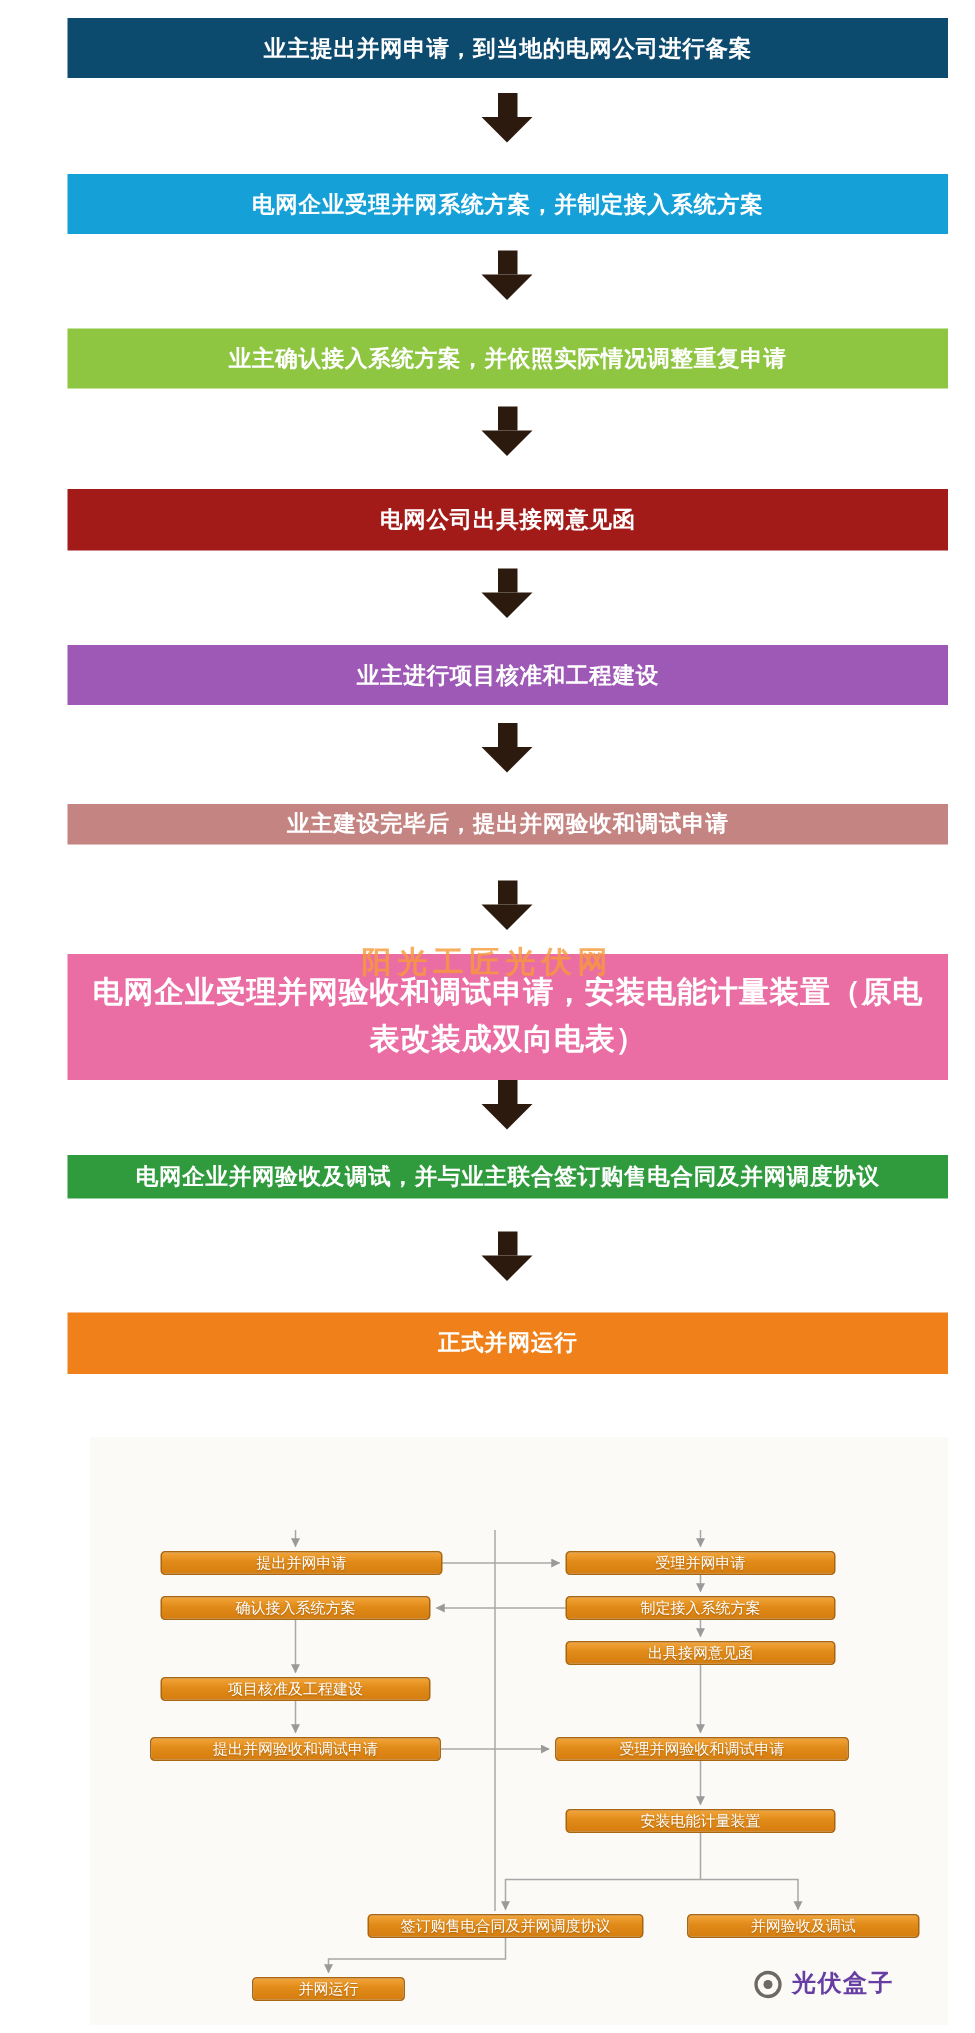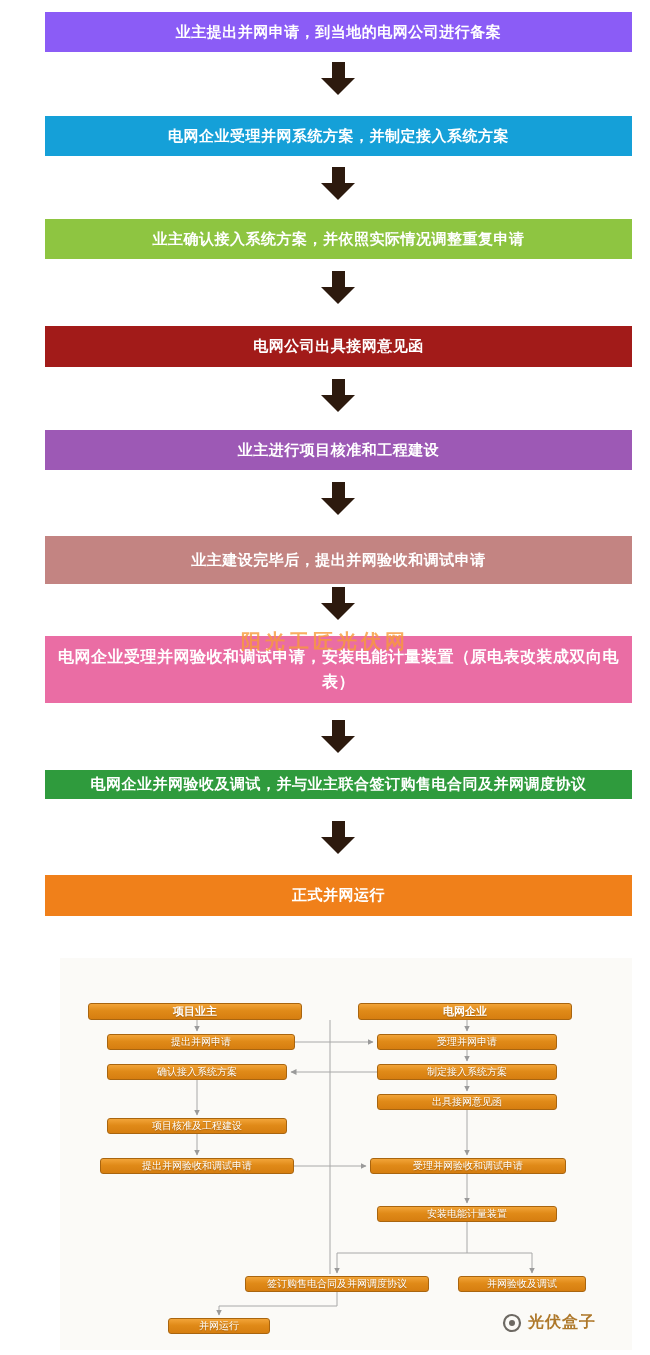--- a/index.html
+++ b/index.html
@@ -12,22 +12,22 @@
     position:absolute;left:45px;width:587px;box-sizing:border-box;
     color:#fff;font-weight:bold;font-size:15px;letter-spacing:.5px;
     display:flex;align-items:center;justify-content:center;text-align:center;
     padding:0 10px;
   }
   .s1{top:12px;height:40px}
   .s2{top:116px;height:40px}
   .s3{top:219px;height:40px}
   .s4{top:326px;height:41px}
   .s5{top:430px;height:40px}
-  .s6{top:536px;height:48px}
-  .s7{top:636px;height:67px;font-size:16px;line-height:1.55;padding:0 8px}
+  .s6{top:536px;height:27px}
+  .s7{top:636px;height:84px;font-size:20px;line-height:1.55;padding:0 8px}
   .s8{top:770px;height:29px}
   .s9{top:875px;height:41px}
   
   .flow-arrow{position:absolute;left:321px;width:34px;}
   .flow-arrow .stem{display:block;margin:0 auto;width:13px;height:16px;background:#2d1a0e;}
   .flow-arrow .head{display:block;width:0;height:0;border-left:17px solid transparent;border-right:17px solid transparent;border-top:17px solid #2d1a0e;}
   .a1{top:62px}.a2{top:167px}.a3{top:271px}.a4{top:379px}
   .a5{top:482px}.a6{top:587px}.a7{top:720px}.a8{top:821px}
   
   .wm-center{
@@ -54,34 +54,34 @@
   .p-l1{left:47px;top:76px;width:188px}
   .p-r1{left:317px;top:76px;width:180px}
   .p-l2{left:47px;top:106px;width:180px}
   .p-r2{left:317px;top:106px;width:180px}
   .p-r3{left:317px;top:136px;width:180px}
   .p-l3{left:47px;top:160px;width:180px}
   .p-l4{left:40px;top:200px;width:194px}
   .p-r4{left:310px;top:200px;width:196px}
   .p-r5{left:317px;top:248px;width:180px}
   .p-c1{left:185px;top:318px;width:184px}
-  .p-r6{left:398px;top:318px;width:128px}
+  .p-r6{left:398px;top:318px;width:155px}
   .p-l5{left:108px;top:360px;width:102px}
   
   .wm-bottom{
     position:absolute;left:502px;top:1312px;display:flex;align-items:center;gap:6px;
     font-size:16px;font-weight:bold;letter-spacing:1px;opacity:.85;
   }
 </style>
 </head>
 <body>
 
 <div class="page">
 
-  <div class="bar s1" style="background-color: #8b5cf6;">业主提出并网申请，到当地的电网公司进行备案</div>
+  <div class="bar s1" style="background-color: #0c4a6e;">业主提出并网申请，到当地的电网公司进行备案</div>
   <div class="flow-arrow a1">
       <span class="stem"></span>
       <span class="head"></span>
     </div>
 
   <div class="bar s2" style="background-color: rgb(21, 160, 216);">电网企业受理并网系统方案，并制定接入系统方案</div>
   <div class="flow-arrow a2">
       <span class="stem"></span>
       <span class="head"></span>
     </div>
@@ -145,38 +145,36 @@
         <line x1="407" y1="152" x2="407" y2="197" marker-end="url(#arr)"></line>
         <line x1="137" y1="176" x2="137" y2="197" marker-end="url(#arr)"></line>
         <line x1="234" y1="208" x2="306" y2="208" marker-end="url(#arr)"></line>
         <line x1="407" y1="216" x2="407" y2="245" marker-end="url(#arr)"></line>
         <polyline points="407,264 407,295 277,295 277,315" marker-end="url(#arr)"></polyline>
         <polyline points="407,295 472,295 472,315" marker-end="url(#arr)"></polyline>
         <polyline points="277,334 277,348 159,348 159,357" marker-end="url(#arr)"></polyline>
       </g>
     </svg>
 
-    <div class="dbox dhead p-owner">项目业主</div>
-    <div class="dbox dhead p-grid">电网企业</div>
 
     <div class="dbox p-l1">提出并网申请</div>
     <div class="dbox p-r1">受理并网申请</div>
     <div class="dbox p-l2">确认接入系统方案</div>
     <div class="dbox p-r2">制定接入系统方案</div>
     <div class="dbox p-r3">出具接网意见函</div>
     <div class="dbox p-l3">项目核准及工程建设</div>
     <div class="dbox p-l4">提出并网验收和调试申请</div>
     <div class="dbox p-r4">受理并网验收和调试申请</div>
     <div class="dbox p-r5">安装电能计量装置</div>
     <div class="dbox p-c1">签订购售电合同及并网调度协议</div>
     <div class="dbox p-r6">并网验收及调试</div>
     <div class="dbox p-l5">并网运行</div>
   </div>
 
   <div class="wm-bottom">
     <svg width="20" height="20" viewBox="0 0 20 20">
       <circle cx="10" cy="10" r="8" fill="none" stroke="#55504a" stroke-width="2.2"></circle>
       <circle cx="10" cy="10" r="3" fill="#55504a"></circle>
     </svg>
-    <span style="color: #a16207;">光伏盒子</span>
+    <span style="color: #4c1d95;">光伏盒子</span>
   </div>
 
 </div>
 
 </body></html>

